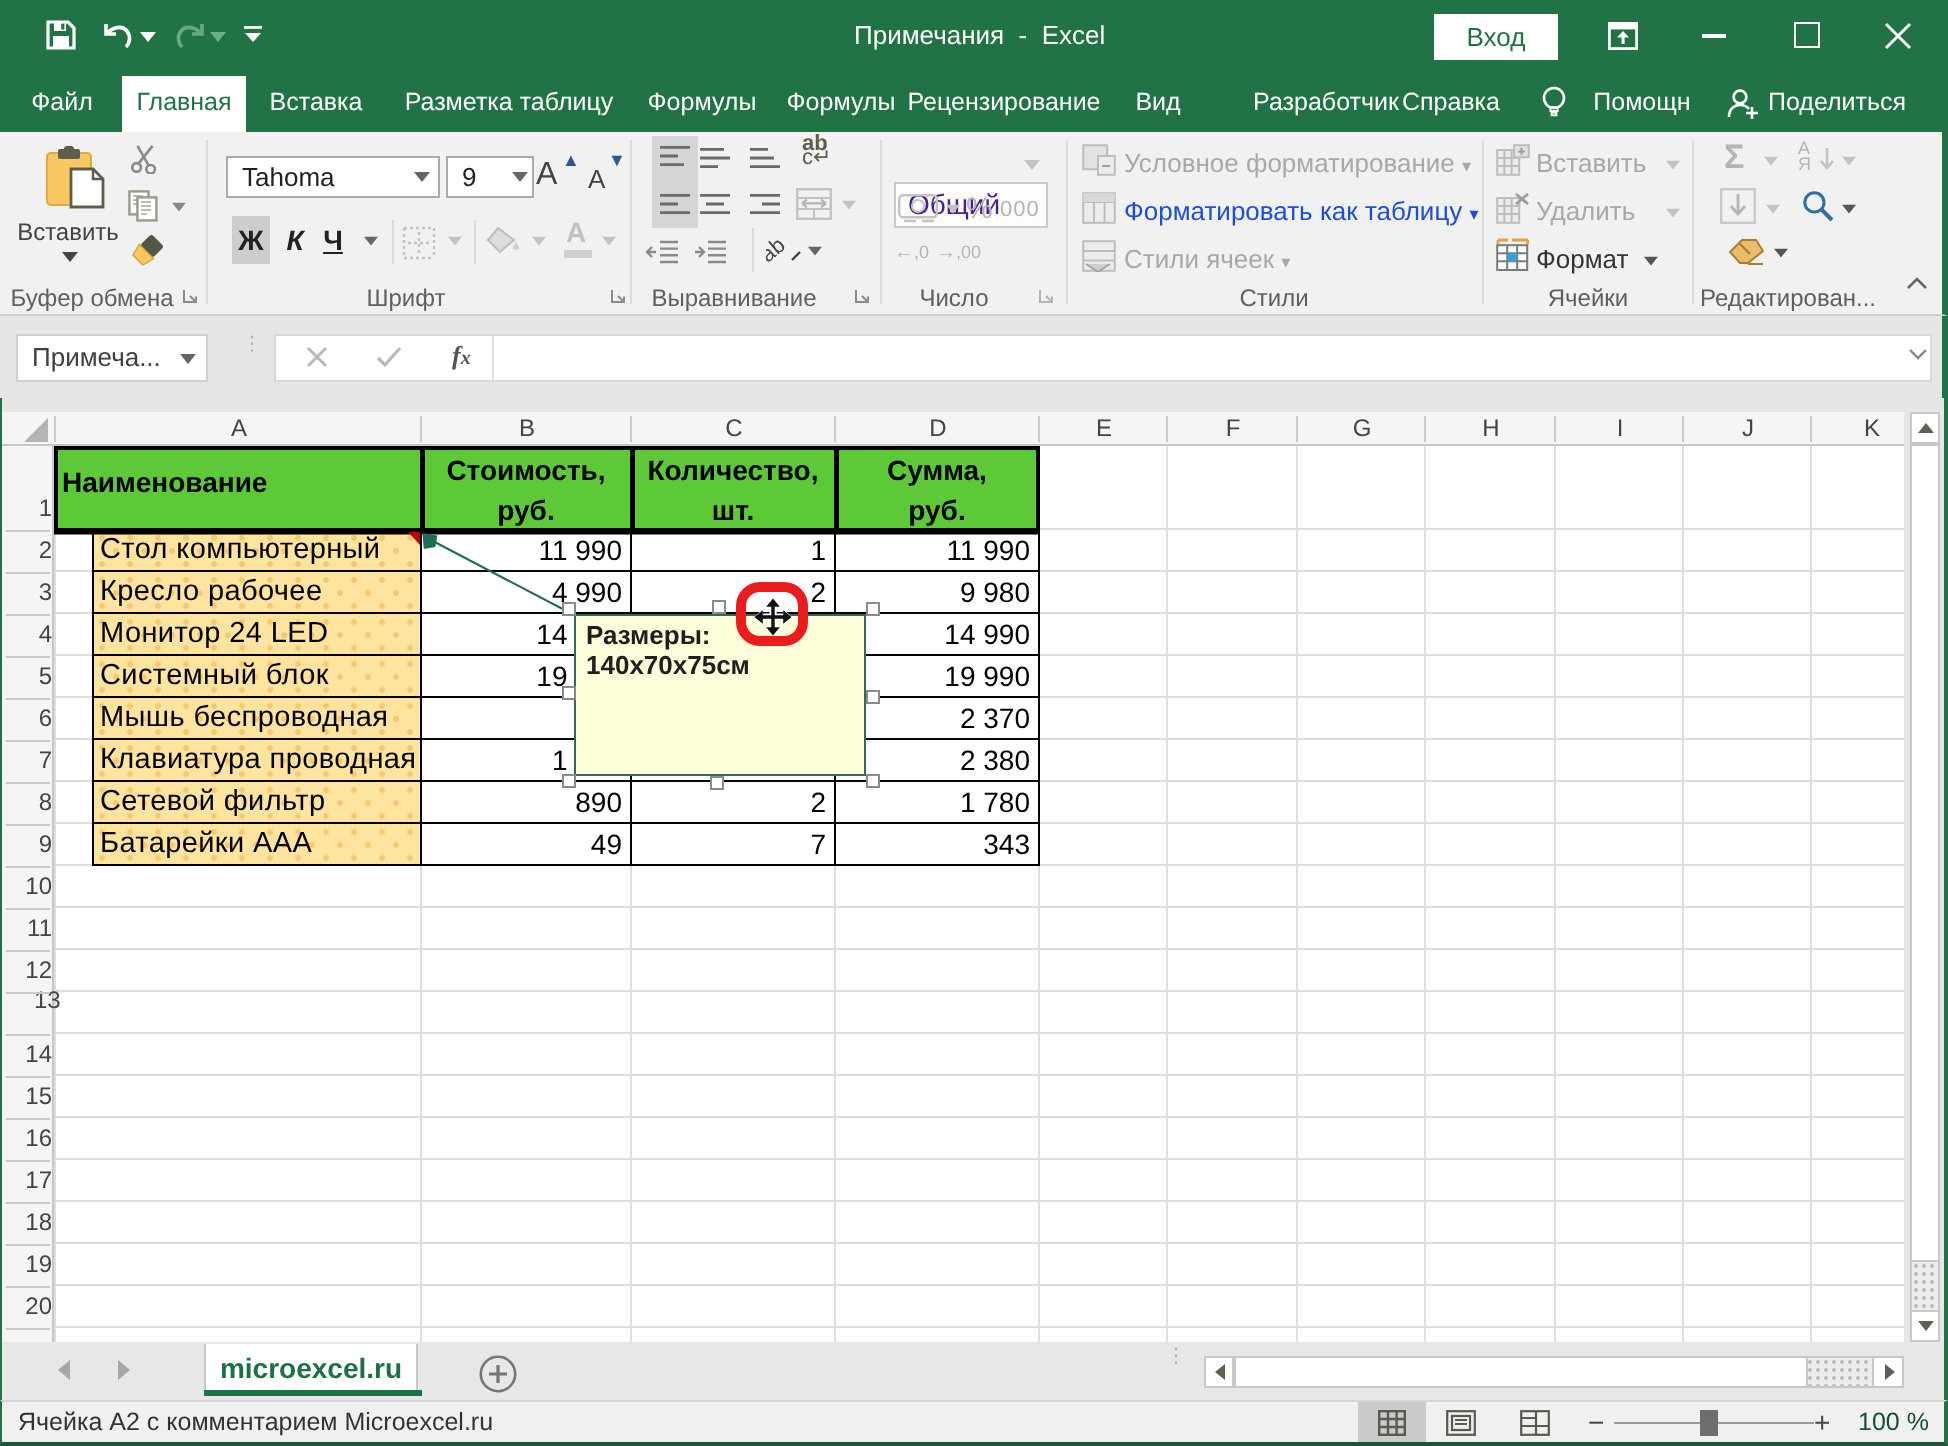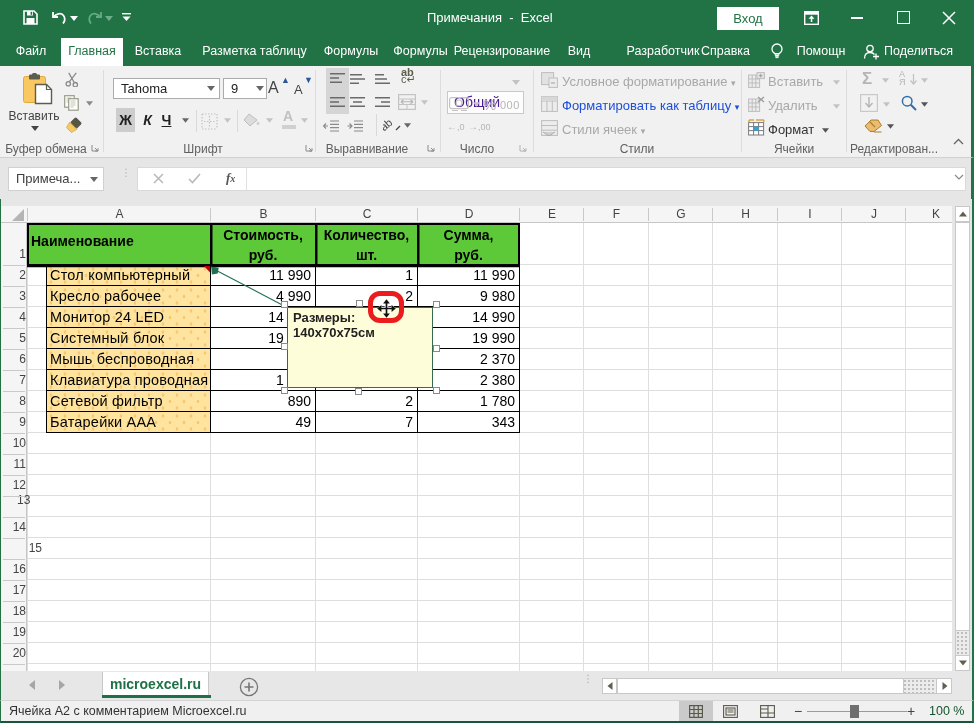--- a/index.html
+++ b/index.html
@@ -430,21 +430,21 @@
     <div class="rowh" style="top:108px;">5</div>
     <div class="rowh" style="top:129px;">6</div>
     <div class="rowh" style="top:150px;">7</div>
     <div class="rowh" style="top:171px;">8</div>
     <div class="rowh" style="top:192px;">9</div>
     <div class="rowh" style="top:213px;">10</div>
     <div class="rowh" style="top:234px;">11</div>
     <div class="rowh" style="top:255px;">12</div>
     <div class="rowh" style="top:270px;padding-left:16px;">13</div>
     <div class="rowh" style="top:297px;">14</div>
-    <div class="rowh" style="top:318px;margin-left:16px;">15</div>
+    <div class="rowh" style="top:318px;">15</div>
     <div class="rowh" style="top:339px;">16</div>
     <div class="rowh" style="top:360px;">17</div>
     <div class="rowh" style="top:381px;">18</div>
     <div class="rowh" style="top:402px;">19</div>
     <div class="rowh" style="top:423px;">20</div>
     <svg class="abs" style="left:0;top:0" width="26" height="448">
         <g stroke="#c9c9c9" stroke-width="1">
       <path d="M2 42.5 H24 M2 63.5 H24 M2 84.5 H24 M2 105.5 H24 M2 126.5 H24 M2 147.5 H24 M2 168.5 H24 M2 189.5 H24 M2 210.5 H24 M2 231.5 H24 M2 252.5 H24 M2 273.5 H24 M2 294.5 H24 M2 315.5 H24 M2 336.5 H24 M2 357.5 H24 M2 378.5 H24 M2 399.5 H24 M2 420.5 H24 M2 441.5 H24"></path>
         </g>
       </svg>

